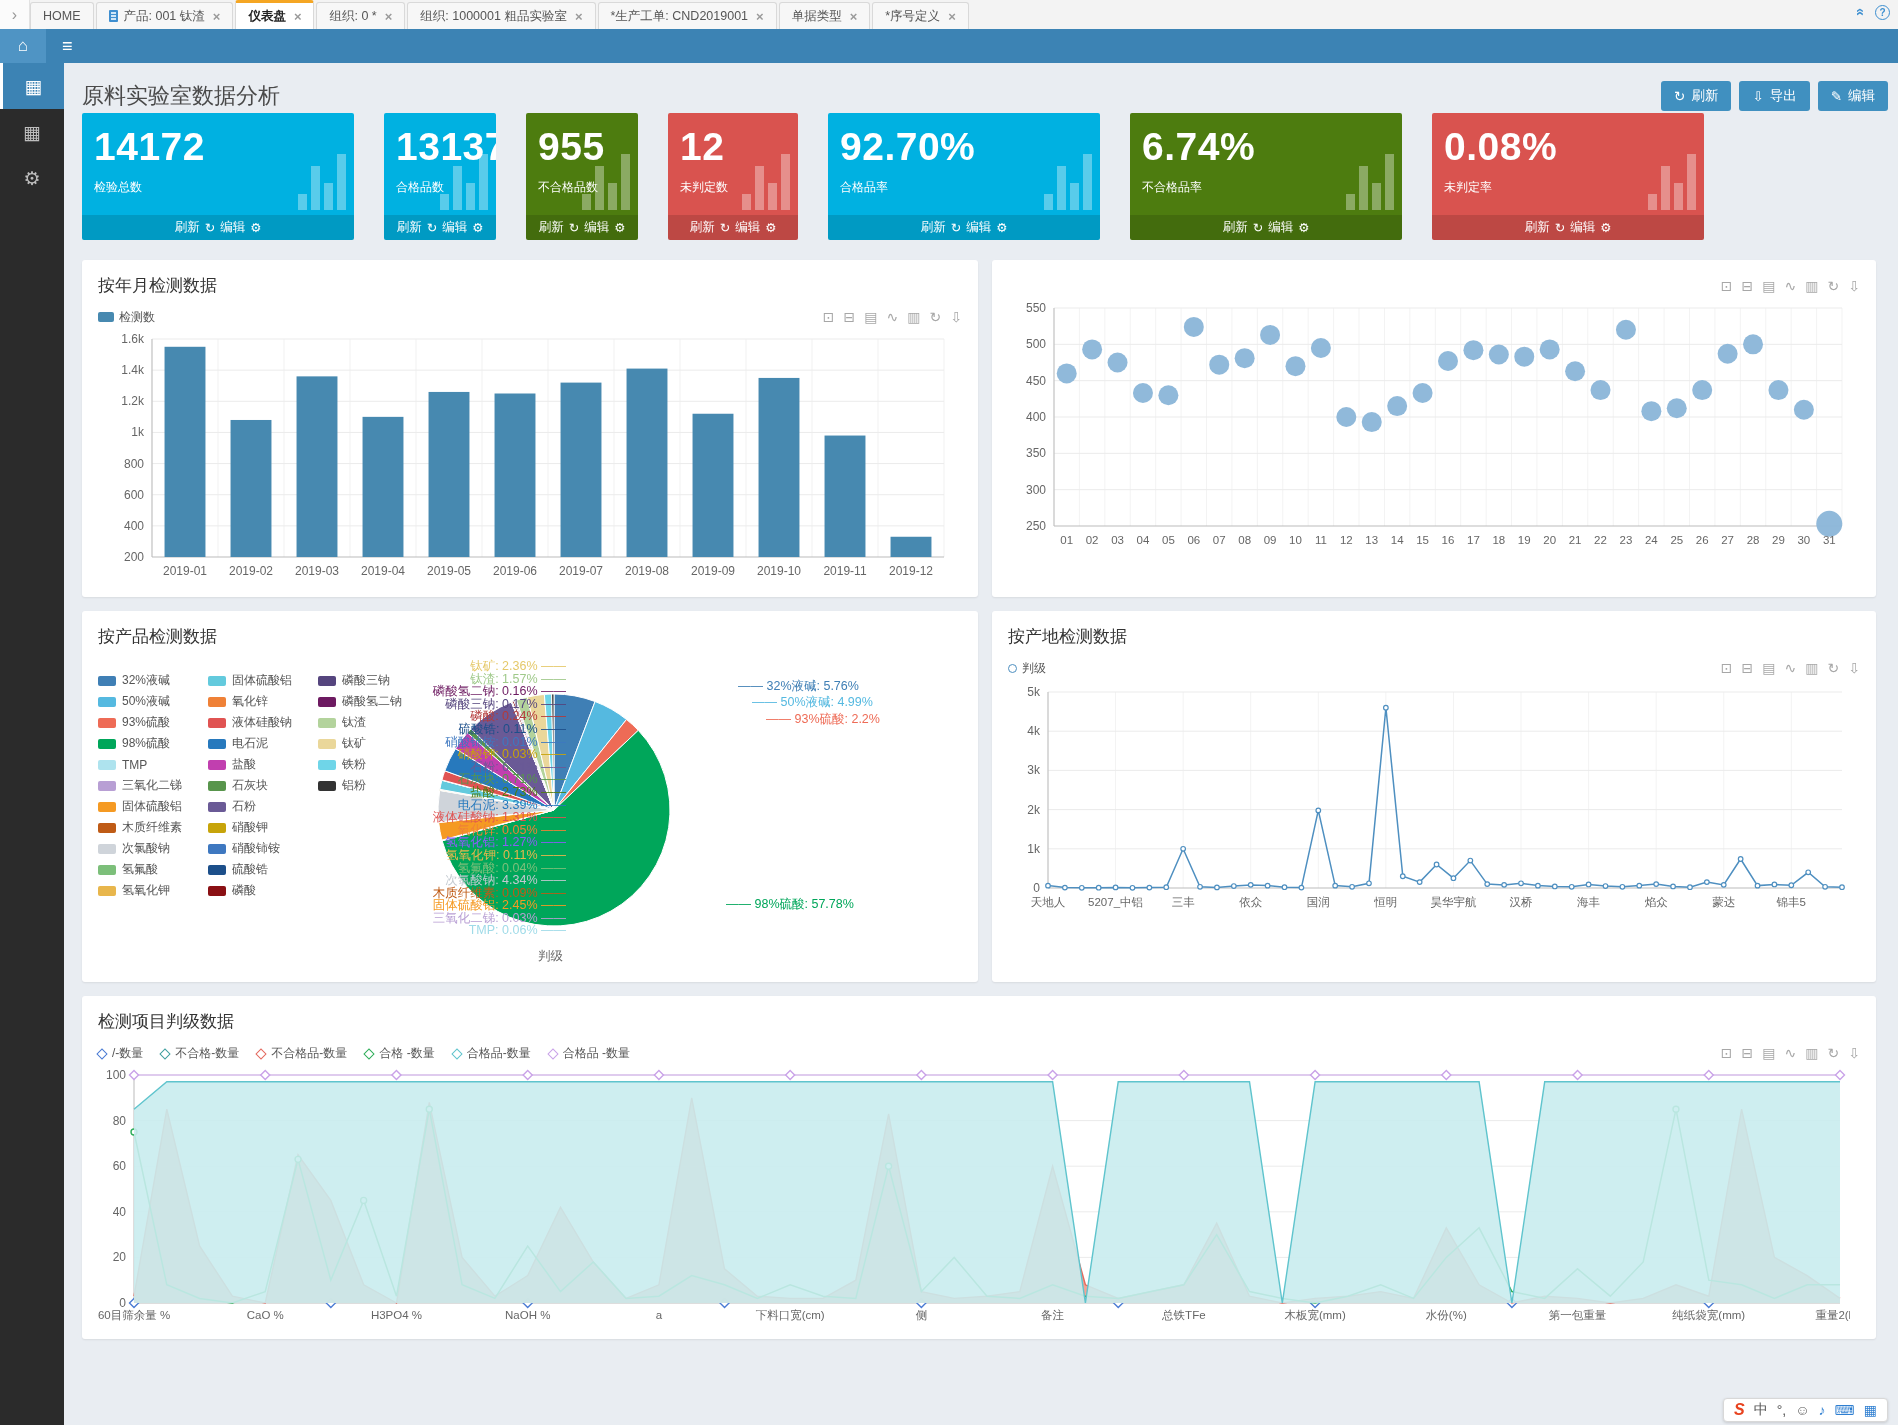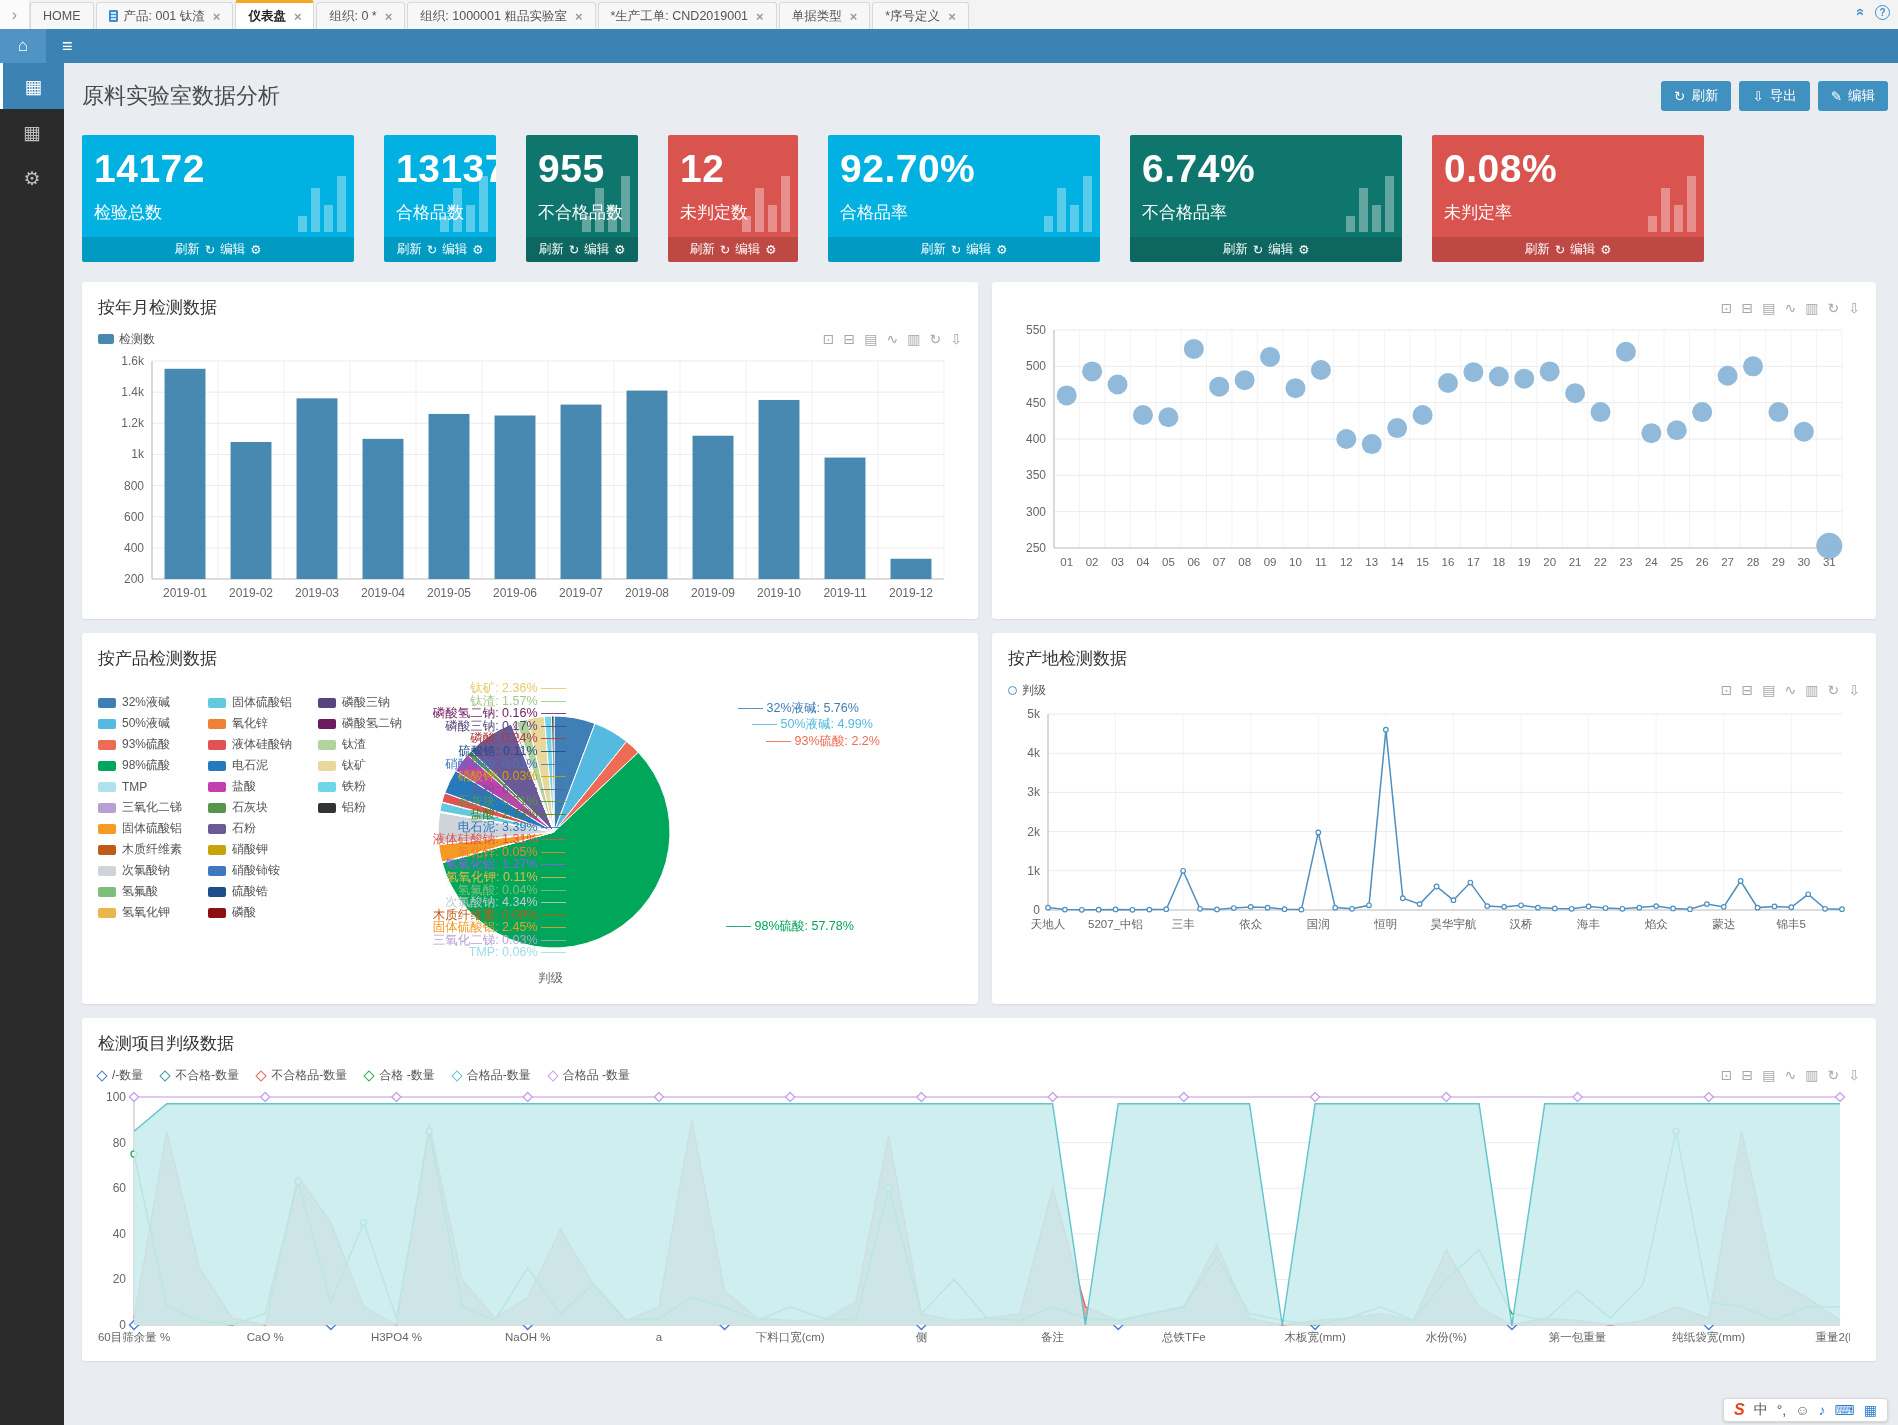--- a/index.html
+++ b/index.html
@@ -23,34 +23,34 @@
   .home-tile { width:46px; height:34px; background:#4f94c4; color:#fff; font-size:17px; display:flex; align-items:center; justify-content:center; }
   .menu-ico { color:#fff; font-size:18px; margin-left:16px; }
 
   
   .layout { display:flex; height:1362px; }
   .sidebar { width:64px; background:#2b2b2b; display:flex; flex-direction:column; align-items:stretch; }
   .side-item { height:46px; display:flex; align-items:center; justify-content:center; color:#bdbdbd; font-size:19px; }
   .side-item.active { background:#3c83b4; color:#fff; border-left:3px solid #fff; }
   .main { flex:1; padding:10px 10px 0 18px; overflow:hidden; }
 
-  .page-head { display:flex; justify-content:space-between; align-items:flex-end; margin:8px 0 24px 0; }
+  .page-head { display:flex; justify-content:space-between; align-items:flex-end; margin:8px 0 2px 0; }
   .page-title { font-size:22px; color:#4a4a4a; }
   .actions { display:flex; gap:8px; }
   .btn { background:#4090c0; color:#fff; border:none; font-size:13.5px; padding:6px 13px; border-radius:3px; display:inline-flex; gap:6px; align-items:center; cursor:pointer; }
 
   
   .cards { display:flex; gap:30px; margin-bottom:20px; }
   .card { height:127px; border-radius:2px; position:relative; color:#fff; overflow:hidden; }
   .card:nth-child(1),.card:nth-child(5),.card:nth-child(6),.card:nth-child(7){ width:272px; }
   .card:nth-child(2),.card:nth-child(3){ width:112px; }
   .card:nth-child(4){ width:130px; }
-  .c-blue { background:#00b1e1; } .c-orange { background:#0f766e; } .c-red { background:#d9534f; }
+  .c-blue { background:#00b1e1; } .c-orange { background:#4d7c0f; } .c-red { background:#d9534f; }
   .card .num { font-size:39px; font-weight:bold; padding:12px 0 0 12px; letter-spacing:0.5px; white-space:nowrap; }
-  .card .lbl { font-size:17px; padding:10px 0 0 12px; }
+  .card .lbl { font-size:12px; padding:10px 0 0 12px; }
   .card .foot { position:absolute; left:0; right:0; bottom:0; height:25px; background:rgba(0,0,0,0.13); font-size:12.5px; display:flex; align-items:center; justify-content:center; gap:5px; }
   .mini-bars { position:absolute; right:8px; bottom:30px; display:flex; align-items:flex-end; gap:4px; opacity:0.35; }
   .mini-bars i { display:block; width:9px; background:#fff; }
 
   
   .grid-row { display:flex; gap:14px; margin-bottom:14px; }
   .panel { background:#fff; border-radius:3px; box-shadow:0 1px 2px rgba(0,0,0,0.08); padding:14px 16px 10px 16px; }
   .panel.p-left { width:896px; } .panel.p-right { width:884px; } .panel.p-full { width:1794px; }
   .panel-title { font-size:17px; color:#333; margin-bottom:8px; }
   .sub-row { display:flex; justify-content:space-between; align-items:center; height:24px; margin-bottom:2px; }

